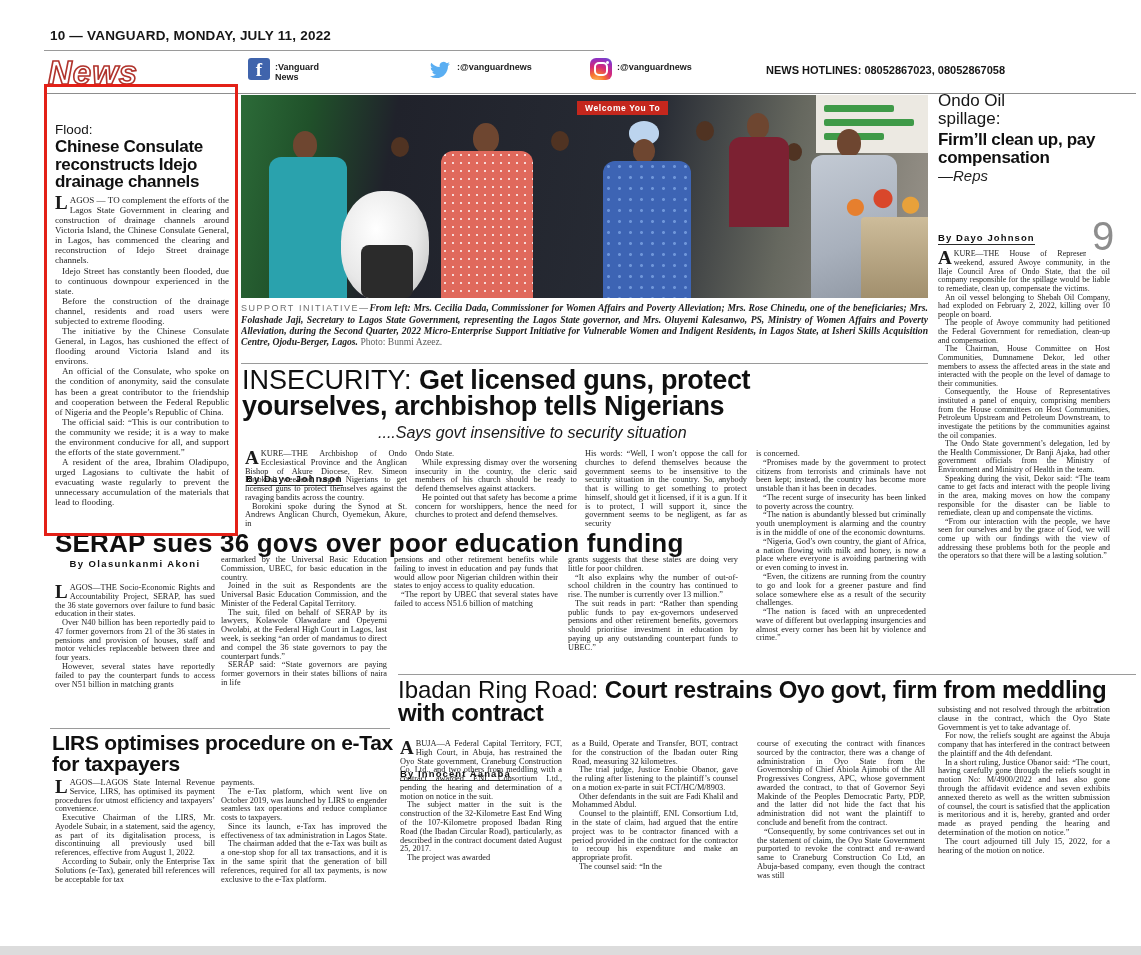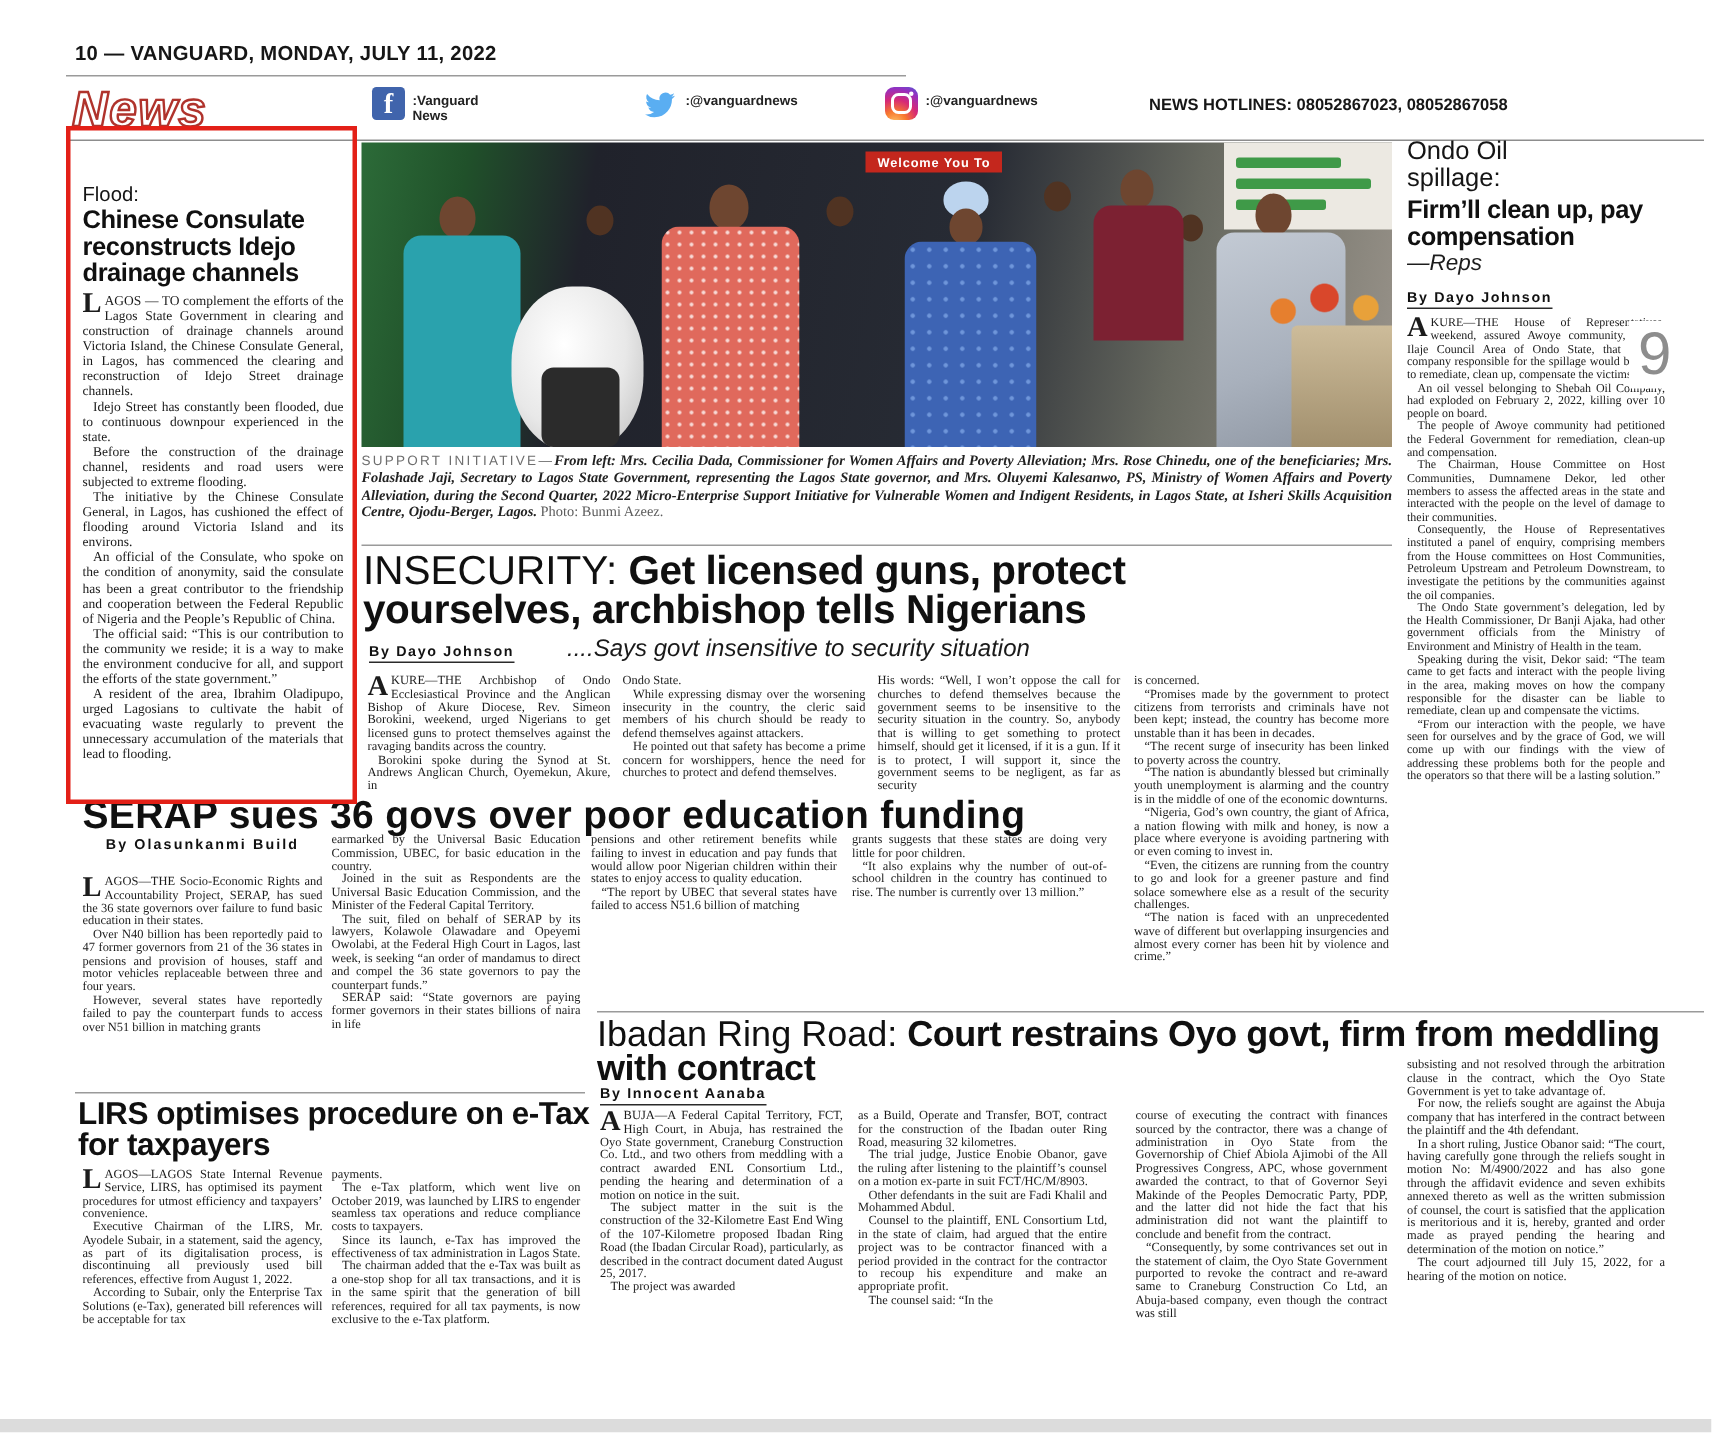--- a/index.html
+++ b/index.html
@@ -24,21 +24,21 @@
   #hotlines { left:766px; top:64px; font-family:"Liberation Sans",sans-serif; font-weight:bold; font-size:11px; color:#161616; }
 
   
   #red-box { left:44px; top:84px; width:194px; height:452px; border:3px solid #e32017; z-index:5; pointer-events:none; }
 
   
   .kicker { font-family:"Liberation Sans",sans-serif; font-weight:400; color:#151515; }
   .headline { font-family:"Liberation Sans",sans-serif; font-weight:bold; color:#101010; letter-spacing:-.3px; }
   .hl-label { font-weight:400; letter-spacing:0; }
   .byline { font-family:"Liberation Sans",sans-serif; font-weight:bold; font-size:9.5px; letter-spacing:1.1px; color:#111; }
-  .underlined { border-bottom:1.4px solid #2a2a2a; padding-bottom:1px; display:inline-block; }
+  .underlined { border-bottom:1.4px solid #2a2a2a; padding-bottom:1px; display:inline-block;margin-top:44px; }
   .body-col { font-size:8.3px; line-height:1.06; text-align:justify; overflow:hidden; color:#1b1b1b; }
   .body-col p { margin:0; }
   .body-col p + p { text-indent:7px; }
   p.lead::first-letter { float:left; font-size:19px; line-height:15px; font-weight:bold; padding-right:2px; }
 
   
   #photo { left:241px; top:95px; width:687px; height:203px; overflow:hidden;
     background:linear-gradient(100deg,#2c6b38 0%,#20512a 10%,#20222b 22%,#272b34 58%,#66685f 78%,#99938a 100%); }
   .ph-head { position:absolute; background:#6e4630; border-radius:50% 50% 46% 46%; }
   .ph-bghead { position:absolute; background:#503322; border-radius:50%; }
@@ -169,40 +169,41 @@
   <p>is concerned.</p>
   <p>“Promises made by the government to protect citizens from terrorists and criminals have not been kept; instead, the country has become more unstable than it has been in decades.</p>
   <p>“The recent surge of insecurity has been linked to poverty across the country.</p>
   <p>“The nation is abundantly blessed but criminally youth unemployment is alarming and the country is in the middle of one of the economic downturns.</p>
   <p>“Nigeria, God’s own country, the giant of Africa, a nation flowing with milk and honey, is now a place where everyone is avoiding partnering with or even coming to invest in.</p>
   <p>“Even, the citizens are running from the country to go and look for a greener pasture and find solace somewhere else as a result of the security challenges.</p>
   <p>“The nation is faced with an unprecedented wave of different but overlapping insurgencies and almost every corner has been hit by violence and crime.”</p>
 </div>
 
 <div class="abs headline" style="left:55px;top:528px;width:710px;font-size:26px;white-space:nowrap;letter-spacing:.2px;">SERAP sues 36 govs over poor education funding</div>
-<div class="abs byline" style="left:55px;top:558px;width:160px;text-align:center;line-height:1.25;letter-spacing:1.4px;">By Olasunkanmi Build</div>
+<div class="abs byline" style="left:55px;top:558px;width:160px;text-align:center;line-height:1.25;letter-spacing:1.4px;">By Olasunkanmi Akoni</div>
 
 <div class="abs body-col" style="left:55px;top:584px;width:160px;height:142px;">
   <p class="lead">LAGOS—THE Socio-Economic Rights and Accountability Project, SERAP, has sued the 36 state governors over failure to fund basic education in their states.</p>
   <p>Over N40 billion has been reportedly paid to 47 former governors from 21 of the 36 states in pensions and provision of houses, staff and motor vehicles replaceable between three and four years.</p>
   <p>However, several states have reportedly failed to pay the counterpart funds to access over N51 billion in matching grants</p>
 </div>
 <div class="abs body-col" style="left:221px;top:556px;width:166px;height:170px;">
   <p>earmarked by the Universal Basic Education Commission, UBEC, for basic education in the country.</p>
   <p>Joined in the suit as Respondents are the Universal Basic Education Commission, and the Minister of the Federal Capital Territory.</p>
   <p>The suit, filed on behalf of SERAP by its lawyers, Kolawole Olawadare and Opeyemi Owolabi, at the Federal High Court in Lagos, last week, is seeking “an order of mandamus to direct and compel the 36 state governors to pay the counterpart funds.”</p>
   <p>SERAP said: “State governors are paying former governors in their states billions of naira in life</p>
 </div>
 <div class="abs body-col" style="left:394px;top:556px;width:164px;height:116px;">
   <p>pensions and other retirement benefits while failing to invest in education and pay funds that would allow poor Nigerian children within their states to enjoy access to quality education.</p>
   <p>“The report by UBEC that several states have failed to access N51.6 billion of matching</p>
 </div>
 <div class="abs body-col" style="left:568px;top:556px;width:170px;height:116px;">
   <p>grants suggests that these states are doing very little for poor children.</p>
   <p>“It also explains why the number of out-of-school children in the country has continued to rise. The number is currently over 13 million.”</p>
+  <p>The suit reads in part: “Rather than spending public funds to pay ex-governors undeserved pensions and other retirement benefits, governors should prioritise investment in education by paying up any outstanding counterpart funds to UBEC.”</p>
 </div>
 
 <div class="abs rule" style="left:50px;top:728px;width:340px;"></div>
 <div class="abs headline" style="left:52px;top:732px;width:345px;font-size:21px;line-height:1.0;">LIRS optimises procedure on e-Tax for taxpayers</div>
 
 <div class="abs body-col" style="left:55px;top:779px;width:160px;height:134px;">
   <p class="lead">LAGOS—LAGOS State Internal Revenue Service, LIRS, has optimised its payment procedures for utmost efficiency and taxpayers’ convenience.</p>
   <p>Executive Chairman of the LIRS, Mr. Ayodele Subair, in a statement, said the agency, as part of its digitalisation process, is discontinuing all previously used bill references, effective from August 1, 2022.</p>
   <p>According to Subair, only the Enterprise Tax Solutions (e-Tax), generated bill references will be acceptable for tax</p>
 </div>

